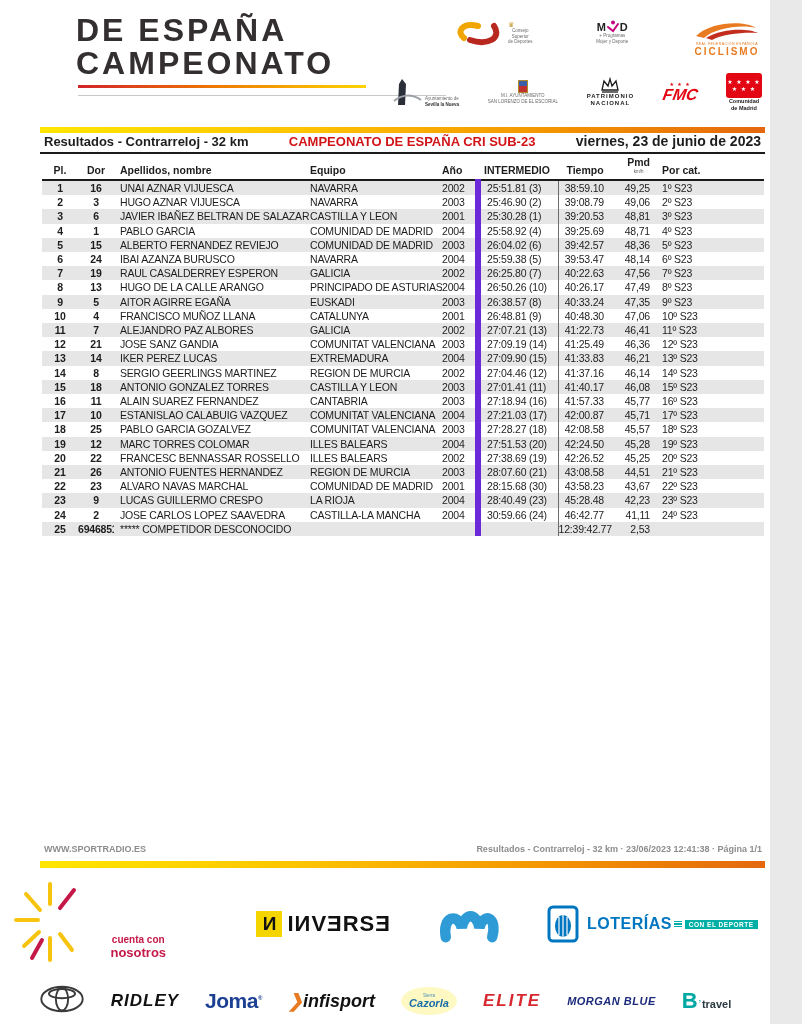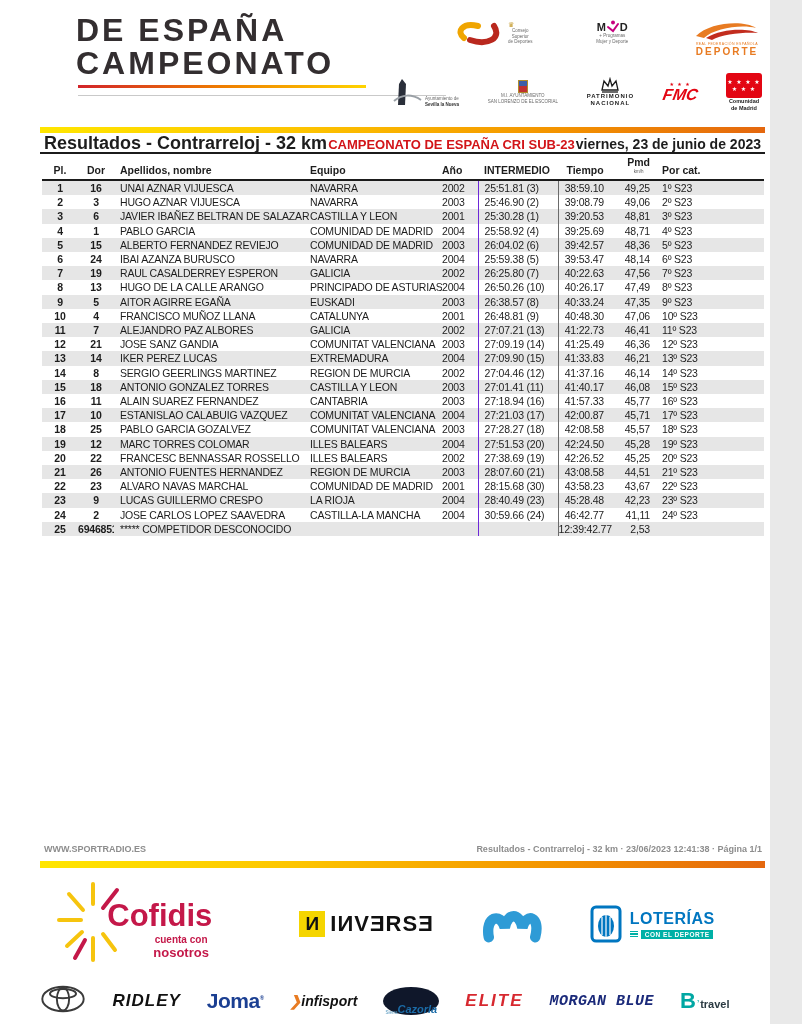--- a/index.html
+++ b/index.html
@@ -37,41 +37,41 @@
   .madrid-cap { font-size:5.5px; font-weight:700; color:#222; line-height:6.5px; text-align:center; }
 
   
   .bar { position:absolute; left:40px; width:725px; background:linear-gradient(90deg,#ffe600 0%,#fdc500 35%,#f39200 72%,#e4670e 100%); }
   .bar-top { top:127px; height:6px; }
   .bar-bottom { top:861px; height:7px; }
 
   
   .results-head { position:absolute; top:133px; left:40px; width:725px; height:21px;
                   border-bottom:2px solid #1b1b1b; display:flex; justify-content:space-between; align-items:baseline; padding:0 4px; }
-  .rh-left { font-weight:700; font-size:18px; }
+  .rh-left { font-weight:700; font-size:13px; }
   .rh-center { font-weight:700; font-size:13px; color:#d21418; }
   .rh-right { font-weight:700; font-size:14px; }
 
   
   table.results { position:absolute; top:156px; left:42px; width:722px; border-collapse:collapse; table-layout:fixed; }
   table.results th { font-size:10.5px; font-weight:700; height:21px; vertical-align:bottom; padding:0 0 3px 0;
                      border-bottom:2px solid #1b1b1b; white-space:nowrap; }
   table.results td { font-size:10.5px; line-height:14.2px; height:14.2px; padding:0; white-space:nowrap; overflow:hidden; letter-spacing:-0.2px; }
   tbody tr:nth-child(odd) { background:#e6e6e6; }
   .h-pl,.c-pl { text-align:center; font-weight:700; }
   .h-dor,.c-dor { text-align:center; font-weight:700; }
   .h-name,.c-name { text-align:left; padding-left:6px !important; }
   .h-team,.c-team { text-align:left; }
   .h-year,.c-year { text-align:left; padding-right:4px !important; }
   .h-int,.c-int { text-align:left; padding-left:6px !important; }
   .h-time { text-align:center; }
   .c-time { text-align:right; padding-right:8px !important; }
   .h-pmd,.c-pmd { text-align:right; padding-right:2px !important; }
   .h-cat,.c-cat { text-align:left; padding-left:10px !important; }
-  tbody .c-int { border-left:1px solid #6d28d9; }
+  tbody .c-int { border-left:6px solid #6d28d9; }
   tbody .c-time { border-left:1px solid #6b6b6b; }
   .pmd-wrap { display:inline-flex; flex-direction:column; align-items:center; line-height:9px; }
   .pmd-wrap small { font-size:4.5px; font-weight:400; color:#555; }
 
   
   .page-footer { position:absolute; top:844px; left:44px; width:718px; display:flex; justify-content:space-between;
                  font-size:9px; font-weight:700; color:#8d8d8d; }
 
   
   .sponsors-r1 { position:absolute; top:878px; left:0; width:770px; display:flex; justify-content:center; align-items:center; gap:46px; }
@@ -83,37 +83,37 @@
   .cof-tag { position:absolute; left:98px; top:56px; color:#c41849; text-align:center; }
   .cof-tag .t1 { font-size:10px; font-weight:700; }
   .cof-tag .t2 { font-size:13px; font-weight:700; }
 
   .inverse { display:flex; align-items:center; gap:5px; }
   .inv-box { width:26px; height:26px; background:#f5d500; color:#111; font-weight:800; font-size:19px;
              display:flex; align-items:center; justify-content:center; }
   .inv-text { font-weight:800; font-size:22px; letter-spacing:1px; color:#111; }
 
   .lot { display:flex; align-items:center; gap:8px; }
-  .lot-text { display:flex; flex-direction:column; gap:2px;text-align:center; }
+  .lot-text { display:flex; gap:2px;text-align:center; }
   .lot-name { color:#0076c0; font-weight:800; font-size:16px; letter-spacing:.5px; }
   .lot-dep { display:flex; align-items:center; gap:3px; }
   .lot-lines { display:flex; flex-direction:column; gap:1px; }
   .lot-lines i { display:block; width:8px; height:1.5px; background:#00b0a6; }
   .lot-chip { background:#00b0a6; color:#fff; font-size:6.5px; font-weight:700; padding:1px 4px; letter-spacing:.5px; }
 
   .ridley { font-weight:800; font-style:italic; font-size:17px; letter-spacing:1px; color:#111; }
   .joma { color:#1b3f92; font-weight:800; font-size:21px; letter-spacing:-.5px; }
   .joma sup { font-size:6px; }
-  .infisport { font-weight:800; font-style:italic; font-size:14px; color:#111; }
+  .infisport { font-weight:800; font-style:italic; font-size:18px; color:#111; }
   .infisport .leaf { color:#e87b22; }
-  .cazorla { width:56px; height:28px; background:#0f172a; border-radius:50%; display:flex; flex-direction:row; align-items:flex-end; justify-content:center; }
+  .cazorla { width:56px; height:28px; background:#fef9c3; border-radius:50%; display:flex; flex-direction:column; align-items:center; justify-content:center; }
   .cazorla .top { font-size:4.5px; color:#4d93bb; }
   .cazorla .nm { font-weight:700; font-style:italic; font-size:11px; color:#1b6ca8; line-height:11px; }
   .elite { color:#d7282f; font-weight:800; font-style:italic; font-size:17px; letter-spacing:2px; }
-  .morgan { color:#1b2a7a; font-weight:800; font-style:italic; font-size:15px; letter-spacing:.5px;font-family:Liberation Mono, monospace; }
+  .morgan { color:#1b2a7a; font-weight:800; font-style:italic; font-size:11px; letter-spacing:.5px; }
   .btravel { display:flex; align-items:baseline; }
   .btravel .b { color:#00a7a3; font-weight:800; font-size:22px; line-height:20px; }
   .btravel .dot { color:#00a7a3; font-size:10px; margin:0 1px; }
   .btravel .rest { color:#2b3a42; font-weight:700; font-size:11px; }
 </style>
 </head>
 <body>
 
 <div class="page">
 
@@ -150,21 +150,21 @@
       </div>
       <div class="tinycap">+ Programas</div>
       <div class="tinycap">Mujer y Deporte</div>
     </div>
     <div class="logo rfec">
       <svg width="70" height="22" viewBox="0 0 70 22">
         <path d="M4,16 C18,2 52,0 64,8 C50,4 22,8 12,18" fill="#e87b22"></path>
         <path d="M14,18 C30,8 56,8 66,13 C52,12 30,14 20,20" fill="#c22d1e"></path>
       </svg>
       <div class="rfec-cap">REAL FEDERACIÓN ESPAÑOLA</div>
-      <div class="rfec-name">DEPORTE</div>
+      <div class="rfec-name">CICLISMO</div>
     </div>
   </div>
 
   <div class="logos-r2">
     <div class="logo" style="flex-direction:row; gap:3px; align-items:flex-end;">
       <svg width="30" height="30" viewBox="0 0 30 30">
         <path d="M10,2 L14,7 L13,28 L6,28 L7,7 Z" fill="#2a2f3a"></path>
         <path d="M2,24 C10,17 20,17 29,23" stroke="#9aa0a6" stroke-width="2" fill="none"></path>
       </svg>
       <div>
@@ -531,21 +531,20 @@
           <line x1="4" y1="40" x2="26" y2="40"></line>
           <line x1="12" y1="66" x2="27" y2="52"></line>
           <line x1="38" y1="80" x2="38" y2="58"></line>
           <line x1="60" y1="70" x2="48" y2="54"></line>
         </g>
         <g stroke="#c41849" stroke-width="4" stroke-linecap="round">
           <line x1="62" y1="10" x2="48" y2="28"></line>
           <line x1="20" y1="78" x2="30" y2="60"></line>
         </g>
       </svg>
-      <div class="cof-name">Cofidis</div>
       <div class="cof-tag">
         <div class="t1">cuenta con</div>
         <div class="t2">nosotros</div>
       </div>
     </div>
     <div class="inverse">
       <span class="inv-box">И</span>
       <span class="inv-text">IИVƎRSƎ</span>
     </div>
     <div>

